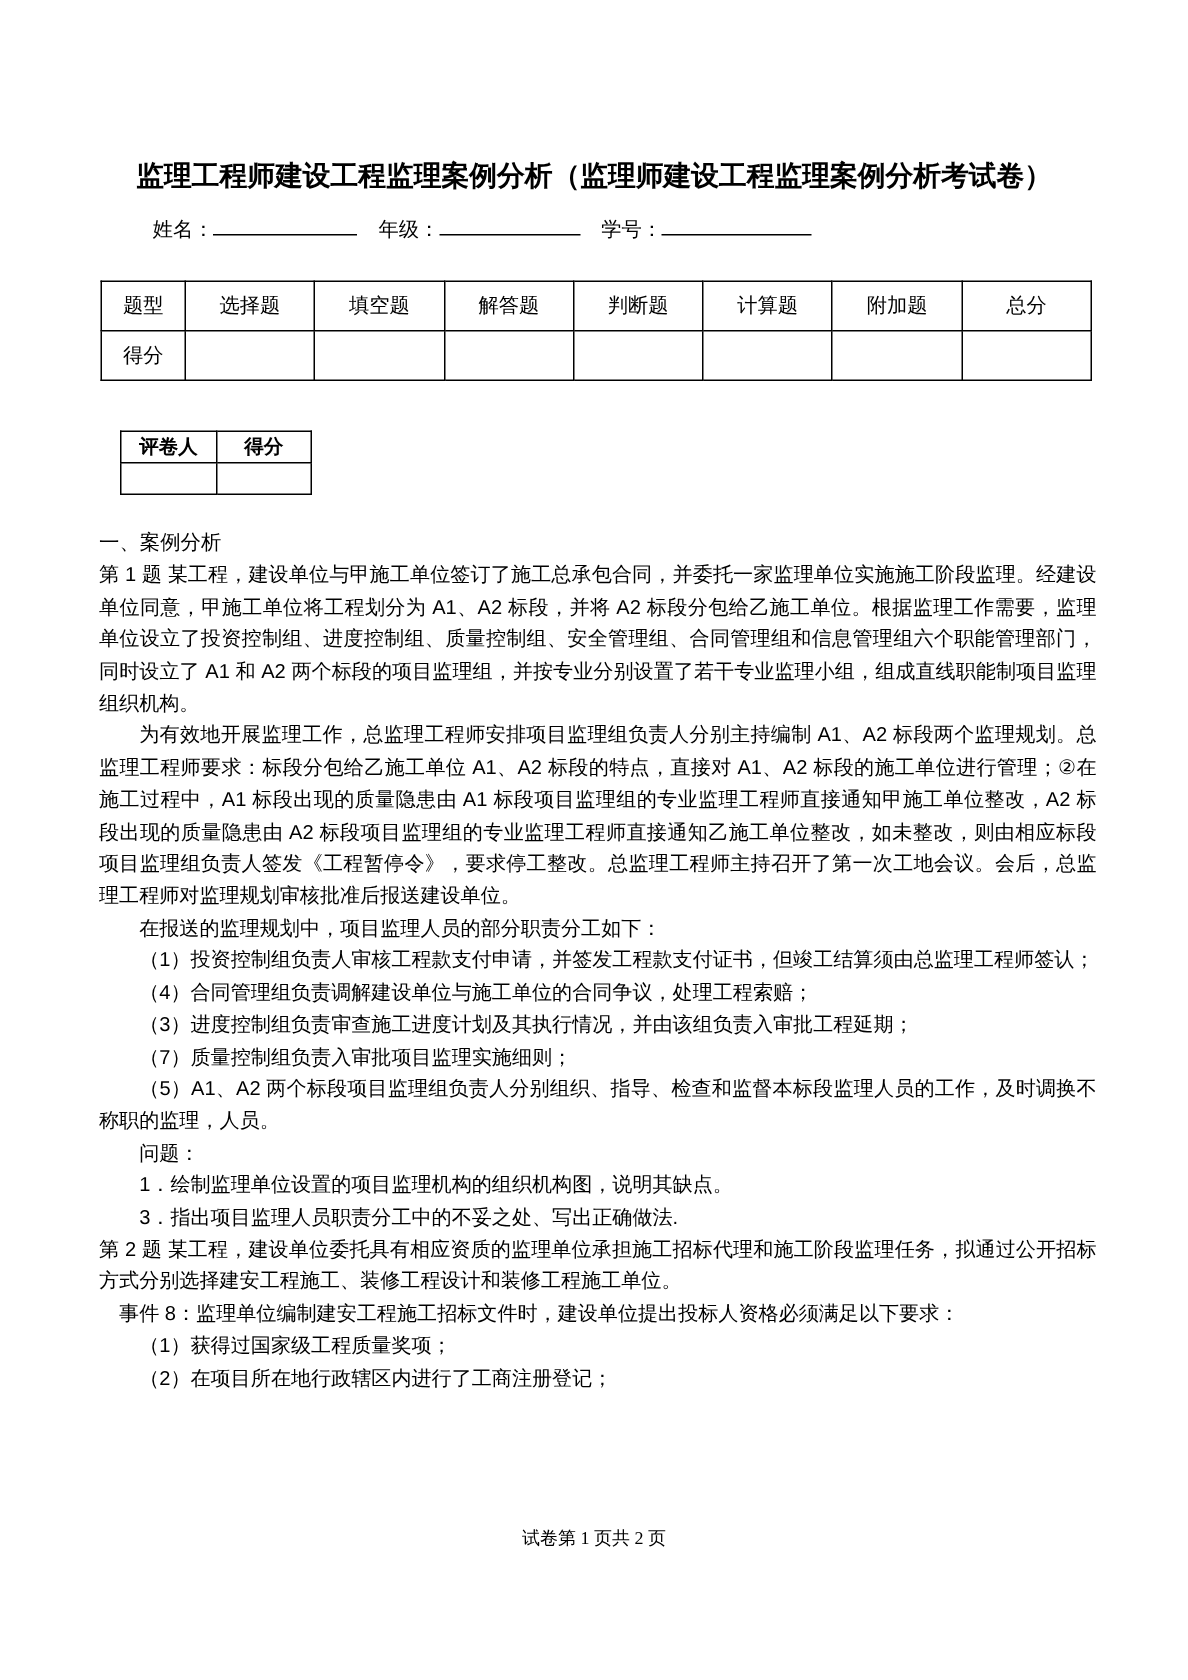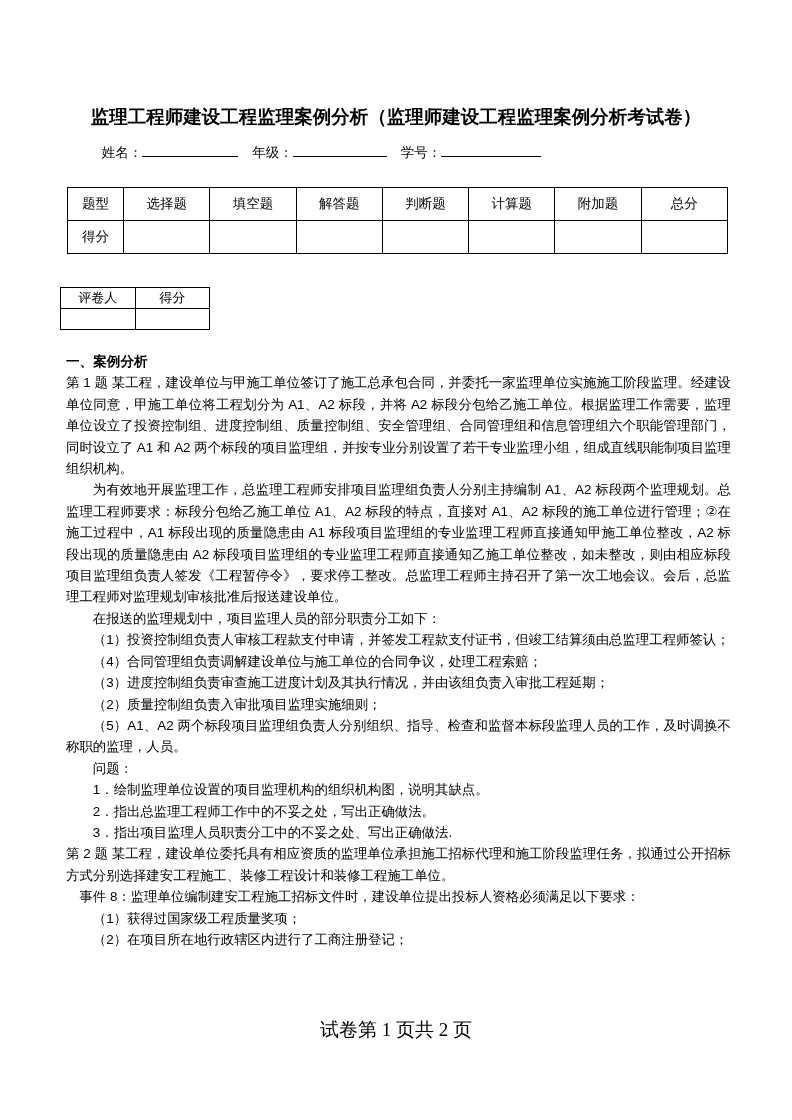--- a/index.html
+++ b/index.html
@@ -74,24 +74,25 @@
     vertical-align: middle;
     font-size: 13.5px;
     padding: 0;
   }
   .score-table .col-first { width: 55px; }
 
   
   .grader-table {
     position: absolute;
     top: 287px;
-    left: 60px;
-    width: 150px;
+    left: 80px;
+    width: 128px;
     border-collapse: collapse;
     table-layout: fixed;
+    font-weight: bold;
   }
   .grader-table td {
     border: 1px solid #000000;
     height: 20px;
     text-align: center;
     vertical-align: middle;
     font-size: 13px;
     padding: 0;
   }
 
@@ -100,36 +101,36 @@
     position: absolute;
     top: 351px;
     left: 66px;
     width: 665px;
     font-size: 13.4px;
     line-height: 21.4px;
     text-align: justify;
     text-justify: inter-character;
   }
   .sec-head {
-    font-weight: bold;
+    font-weight: normal;
     font-size: 13.6px;
     line-height: 21.4px;
   }
   .para { margin: 0; }
   .para.indent2 { text-indent: 2em; }
   .para.indent1 { text-indent: 1em; }
 
   
   .footer {
     position: absolute;
     top: 1017px;
     left: 0;
     width: 792px;
     text-align: center;
-    font-size: 19px;
+    font-size: 12px;
     font-family: "Liberation Serif", "DejaVu Serif", serif;
     white-space: nowrap;
   }
 </style>
 </head>
 <body>
 
 <div class="page">
 
   <div class="doc-title">监理工程师建设工程监理案例分析（监理师建设工程监理案例分析考试卷）</div>
@@ -177,25 +178,24 @@
     </table>
 
   <div class="body-block">
     <div class="sec-head">一、案例分析</div>
     <p class="para">第 1 题 某工程，建设单位与甲施工单位签订了施工总承包合同，并委托一家监理单位实施施工阶段监理。经建设单位同意，甲施工单位将工程划分为 A1、A2 标段，并将 A2 标段分包给乙施工单位。根据监理工作需要，监理单位设立了投资控制组、进度控制组、质量控制组、安全管理组、合同管理组和信息管理组六个职能管理部门，同时设立了 A1 和 A2 两个标段的项目监理组，并按专业分别设置了若干专业监理小组，组成直线职能制项目监理组织机构。</p>
     <p class="para indent2">为有效地开展监理工作，总监理工程师安排项目监理组负责人分别主持编制 A1、A2 标段两个监理规划。总监理工程师要求：标段分包给乙施工单位 A1、A2 标段的特点，直接对 A1、A2 标段的施工单位进行管理；②在施工过程中，A1 标段出现的质量隐患由 A1 标段项目监理组的专业监理工程师直接通知甲施工单位整改，A2 标段出现的质量隐患由 A2 标段项目监理组的专业监理工程师直接通知乙施工单位整改，如未整改，则由相应标段项目监理组负责人签发《工程暂停令》，要求停工整改。总监理工程师主持召开了第一次工地会议。会后，总监理工程师对监理规划审核批准后报送建设单位。</p>
     <p class="para indent2">在报送的监理规划中，项目监理人员的部分职责分工如下：</p>
     <p class="para indent2">（1）投资控制组负责人审核工程款支付申请，并签发工程款支付证书，但竣工结算须由总监理工程师签认；</p>
     <p class="para indent2">（4）合同管理组负责调解建设单位与施工单位的合同争议，处理工程索赔；</p>
     <p class="para indent2">（3）进度控制组负责审查施工进度计划及其执行情况，并由该组负责入审批工程延期；</p>
-    <p class="para indent2">（2）质量控制组负责入审批项目监理实施细则；</p>
+    <p class="para indent2">（7）质量控制组负责入审批项目监理实施细则；</p>
     <p class="para indent2">（5）A1、A2 两个标段项目监理组负责人分别组织、指导、检查和监督本标段监理人员的工作，及时调换不称职的监理，人员。</p>
     <p class="para indent2">问题：</p>
     <p class="para indent2">1．绘制监理单位设置的项目监理机构的组织机构图，说明其缺点。</p>
-    <p class="para indent2">2．指出总监理工程师工作中的不妥之处，写出正确做法。</p>
     <p class="para indent2">3．指出项目监理人员职责分工中的不妥之处、写出正确做法.</p>
     <p class="para">第 2 题 某工程，建设单位委托具有相应资质的监理单位承担施工招标代理和施工阶段监理任务，拟通过公开招标方式分别选择建安工程施工、装修工程设计和装修工程施工单位。</p>
     <p class="para indent1">事件 8：监理单位编制建安工程施工招标文件时，建设单位提出投标人资格必须满足以下要求：</p>
     <p class="para indent2">（1）获得过国家级工程质量奖项；</p>
     <p class="para indent2">（2）在项目所在地行政辖区内进行了工商注册登记；</p>
   </div>
 
   <div class="footer">试卷第 1 页共 2 页</div>
 
 </div>

